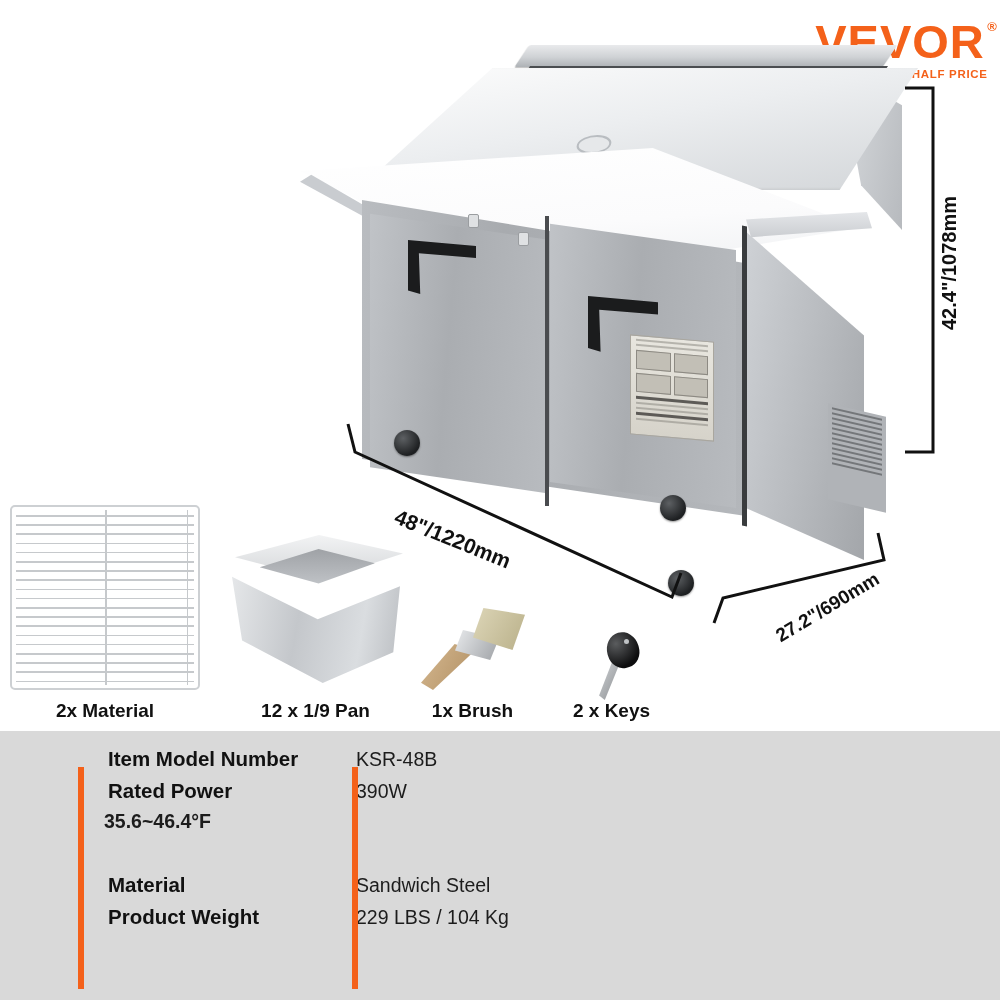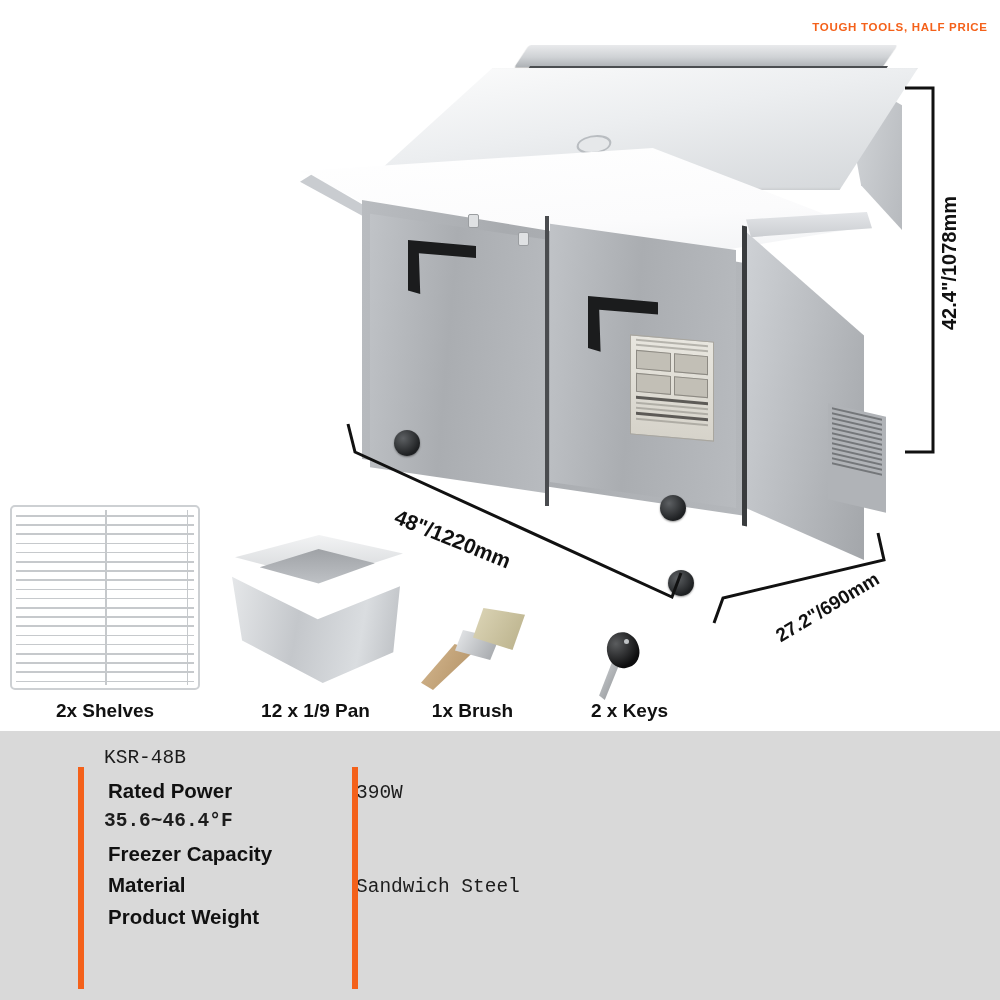--- a/index.html
+++ b/index.html
@@ -225,30 +225,34 @@
   .bar-1{left:0px;}
   .bar-2{left:274px;}
   .specrow{display:flex;align-items:baseline;height:31.5px;}
   .spec-key{
     width:252px;padding-left:30px;box-sizing:border-box;
     font-size:20.5px;font-weight:bold;color:#111;
     font-family:"Liberation Sans", sans-serif;
   }
   .spec-val{
     padding-left:26px;font-size:19.5px;color:#1c1c1c;
-    font-family:Liberation Mono, monospace;white-space:nowrap;
+    font-family:Liberation Sans, sans-serif;white-space:nowrap;
   }
   .spec-val.bold{font-weight:bold;}
 </style>
 </head>
 <body>
 
 <div id="page">
 
   <div class="logo">
+    <div class="logo-word">
+      <span>VEVOR</span>
+      <span class="logo-reg">®</span>
+    </div>
     <div class="logo-tag">TOUGH TOOLS, HALF PRICE</div>
   </div>
 
   <div class="product">
     <div class="lid-top"></div>
     <div class="lid-gap"></div>
     <div class="lid-right-side"></div>
     <div class="lid-face"></div>
     <div class="lid-handle"></div>
 
@@ -337,65 +341,66 @@
         <i style="top: 127.6px;"></i>
         <i style="top: 136.8px;"></i>
         <i style="top: 146px;"></i>
         <i style="top: 155.2px;"></i>
         <i style="top: 164.4px;"></i>
         <i style="top: 173.6px;"></i>
         <div class="shelf-v" style="left: 50%;"></div>
         <div class="shelf-v" style="left: 94%;"></div>
       </div>
   </div>
-  <div class="acc-label" style="left:10px;top:700px;width:190px;">2x Shelves</div>
+  <div class="acc-label" style="left:10px;top:700px;width:190px;">2x Material</div>
 
   <div class="pan">
     <div class="pan-body"></div>
     <div class="pan-rim"></div>
     <div class="pan-inner"></div>
   </div>
   <div class="acc-label" style="left:228px;top:700px;width:175px;">12 x 1/9 Pan</div>
 
   <div class="brush">
     <div class="brush-handle"></div>
     <div class="brush-ferrule"></div>
     <div class="brush-bristle"></div>
   </div>
   <div class="acc-label" style="left:405px;top:700px;width:135px;">1x Brush</div>
 
   <div class="keys">
     <div class="key-blade"></div>
     <div class="key-head"></div>
     <div class="key-hole"></div>
   </div>
-  <div class="acc-label" style="left:562px;top:700px;width:135px;">2 x Keys</div>
+  <div class="acc-label" style="left:544px;top:700px;width:135px;">2 x Keys</div>
 
   <div class="specpanel">
     <div class="spectable">
       <div class="bar bar-1"></div>
       <div class="bar bar-2"></div>
       <div id="specrows">
           <div class="specrow">
+            <div class="spec-key">Item Model Number</div>
             <div class="spec-val">KSR-48B</div>
           </div>
           <div class="specrow">
             <div class="spec-key">Rated Power</div>
             <div class="spec-val">390W</div>
           </div>
           <div class="specrow">
             <div class="spec-val bold">35.6~46.4°F</div>
           </div>
           <div class="specrow">
-            <div class="spec-key">Freezer Capacity</div>
           </div>
           <div class="specrow">
             <div class="spec-key">Material</div>
             <div class="spec-val">Sandwich Steel</div>
           </div>
           <div class="specrow">
             <div class="spec-key">Product Weight</div>
+            <div class="spec-val">229 LBS / 104 Kg</div>
           </div>
         </div>
     </div>
   </div>
 
 </div>
 
 </body></html>

